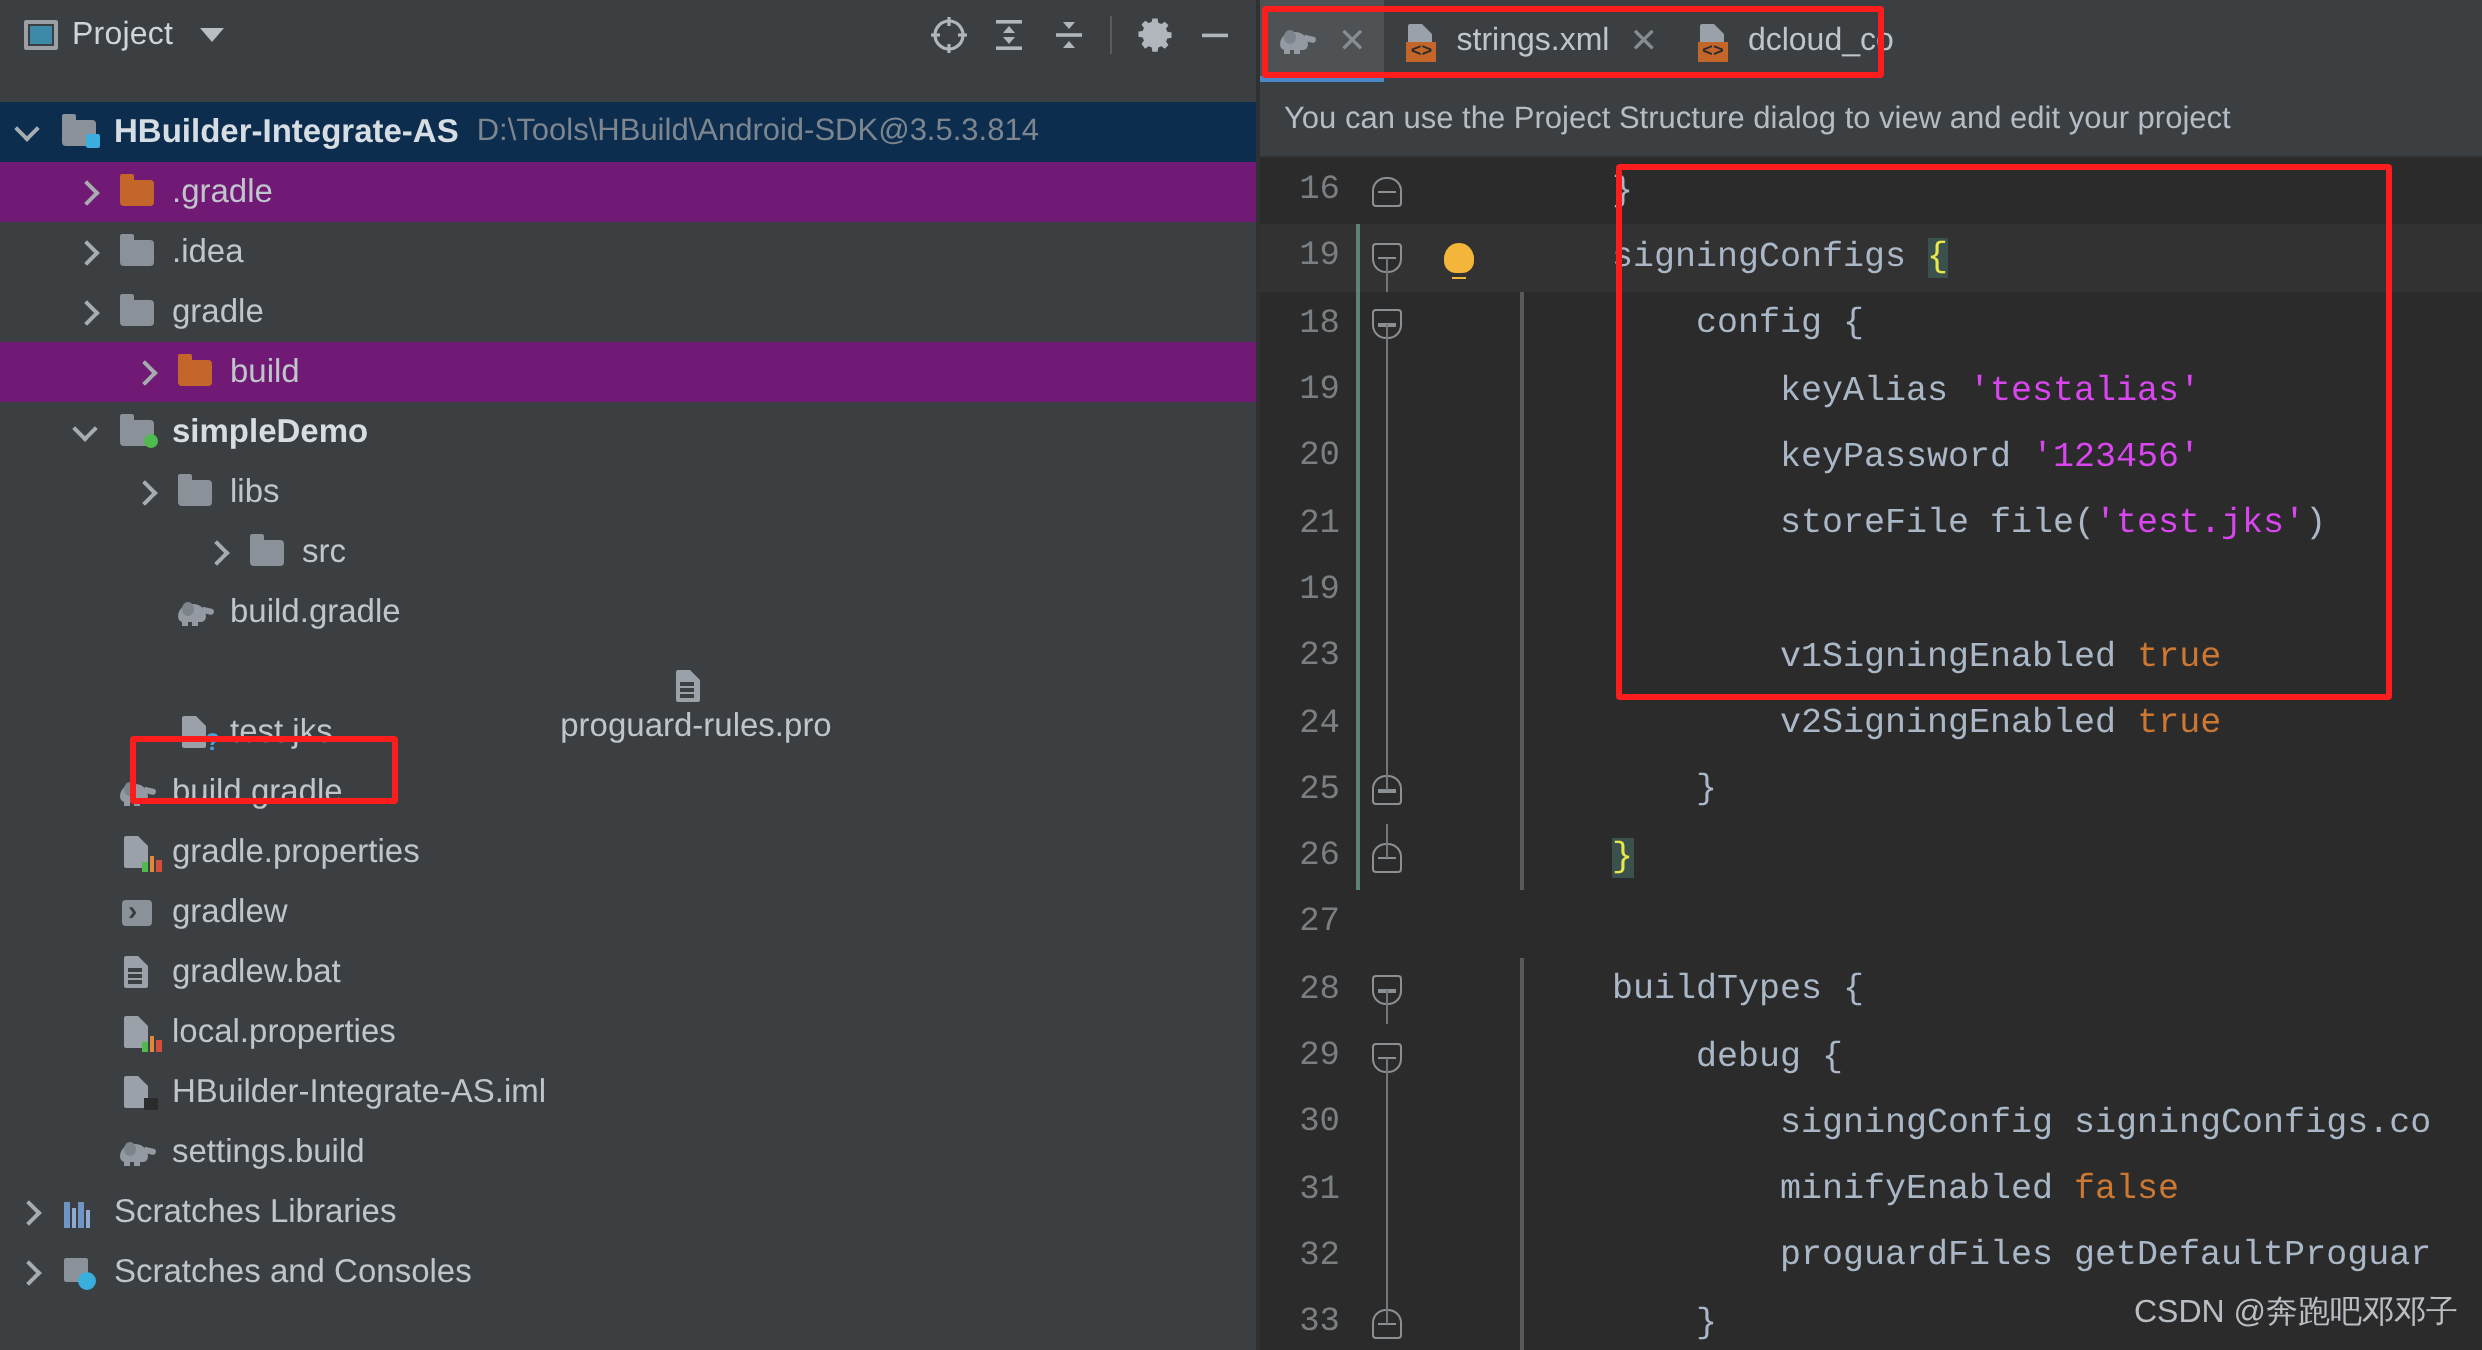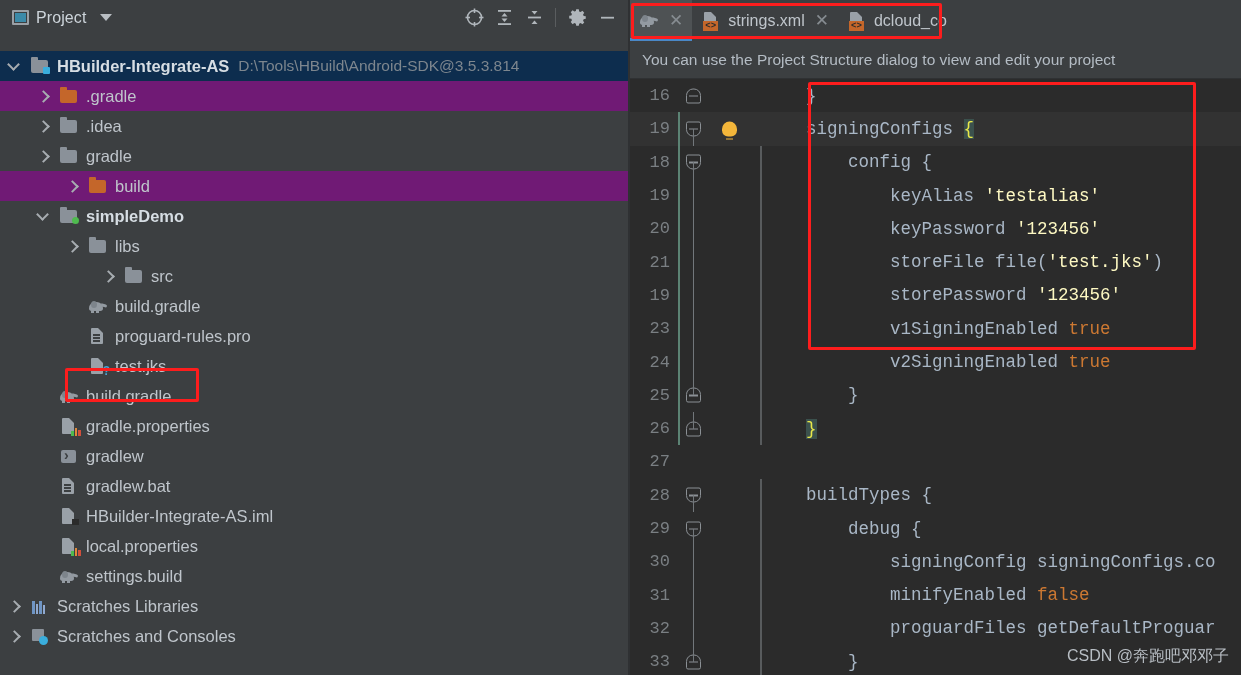--- a/index.html
+++ b/index.html
@@ -182,21 +182,21 @@
   .bulb {
     position: absolute; left: 6px; top: 50%; transform: translateY(-50%);
     width: 15px; height: 15px; border-radius: 50% 50% 40% 40%; background: #f4b63a;
   }
   .bulb::after { content: ""; position: absolute; left: 4px; bottom: -3px; width: 7px; height: 3px;
                  border-top: 1.5px solid #f4b63a; border-bottom: 1.5px solid #f4b63a; }
   .vline { position: absolute; top: 0; bottom: 0; width: 1.5px; }
   .vline.teal { background: #5c8374; }
   .vline.gray { background: #585b5d; }
   .code-text { white-space: pre; color: #a9b7c6; font-family: "Liberation Mono", monospace; font-size: 17.5px; }
-  .k-str { color: #fef9c3; }
+  .k-str { color: #d946ef; }
   .k-kw  { color: #cc7832; }
   .k-br  { color: #e8e84a; background: #3b514d; }
   .k-plain { color: #a9b7c6; }
 
   #code-highlight {
     position: absolute; left: 178px; top: 3px; width: 388px; height: 268px;
     border: 3px solid #fd1d1d; border-radius: 2px; pointer-events: none; z-index: 6;
   }
 
   #watermark {
@@ -328,21 +328,21 @@
             <span class="elephant">
               <span class="body"></span>
               <span class="ear"></span>
               <span class="trunk"></span>
               <span class="leg" style="left:2px"></span>
               <span class="leg" style="left:7px"></span>
             </span>
           </span>
           <span class="r-label">build.gradle</span>
         </div>
-        <div class="row" style="padding-left: 66px;">
+        <div class="row" style="padding-left: 66px; flex-direction: column;">
           <span class="twisty none" style="margin-right: 9px;"></span>
           <span class="r-icon">
             <span class="doc"></span>
             <span class="doc-lines"></span>
           </span>
           <span class="r-label">proguard-rules.pro</span>
         </div>
         <div class="row" style="padding-left: 66px;">
           <span class="twisty none" style="margin-right: 9px;"></span>
           <span class="r-icon">
@@ -388,35 +388,35 @@
           <span class="r-icon">
             <span class="doc"></span>
             <span class="doc-lines"></span>
           </span>
           <span class="r-label">gradlew.bat</span>
         </div>
         <div class="row" style="padding-left: 37px;">
           <span class="twisty none" style="margin-right: 9px;"></span>
           <span class="r-icon">
             <span class="doc"></span>
+            <span class="badge-bars">
+              <span></span>
+              <span></span>
+              <span></span>
+            </span>
+          </span>
+          <span class="r-label">local.properties</span>
+        </div>
+        <div class="row" style="padding-left: 37px;">
+          <span class="twisty none" style="margin-right: 9px;"></span>
+          <span class="r-icon">
+            <span class="doc"></span>
             <span class="badge-sq"></span>
           </span>
           <span class="r-label">HBuilder-Integrate-AS.iml</span>
-        </div>
-        <div class="row" style="padding-left: 37px;">
-          <span class="twisty none" style="margin-right: 9px;"></span>
-          <span class="r-icon">
-            <span class="doc"></span>
-            <span class="badge-bars">
-              <span></span>
-              <span></span>
-              <span></span>
-            </span>
-          </span>
-          <span class="r-label">local.properties</span>
         </div>
         <div class="row" style="padding-left: 37px;">
           <span class="twisty none" style="margin-right: 9px;"></span>
           <span class="r-icon">
             <span class="elephant">
               <span class="body"></span>
               <span class="ear"></span>
               <span class="trunk"></span>
               <span class="leg" style="left:2px"></span>
               <span class="leg" style="left:7px"></span>
@@ -556,21 +556,20 @@
           </div>
           <div class="code-row">
             <span class="ln">19</span>
             <span class="gutter2">
               <span class="foldline"></span>
             </span>
             <span class="gutter3">
               <span class="vline teal" style="left: -38px;"></span>
               <span class="vline gray" style="left: 44px;"></span>
             </span>
-            <span class="code-text"><span class="k-plain">            storePassword </span><span class="k-str">'123456'</span></span>
           </div>
           <div class="code-row">
             <span class="ln">23</span>
             <span class="gutter2">
               <span class="foldline"></span>
             </span>
             <span class="gutter3">
               <span class="vline teal" style="left: -38px;"></span>
               <span class="vline gray" style="left: 44px;"></span>
             </span>

